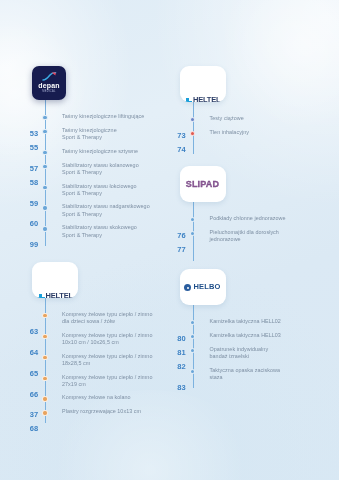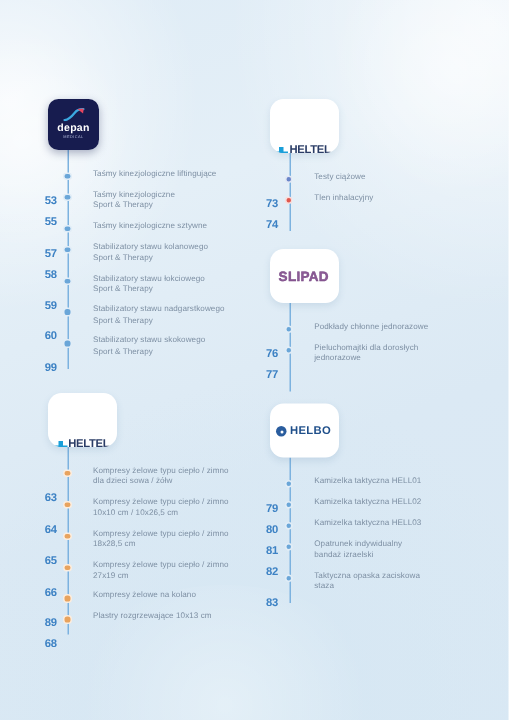--- a/index.html
+++ b/index.html
@@ -336,21 +336,21 @@
           </div>
 
           <div class="item">
             <span class="item-num">66</span>
             <span class="item-dot" style="background:#e8a35e"></span>
             <span class="item-label">Kompresy żelowe typu ciepło / zimno
 27x19 cm</span>
           </div>
 
           <div class="item">
-            <span class="item-num">89</span>
+            <span class="item-num">37</span>
             <span class="item-dot" style="background:#e8a35e"></span>
             <span class="item-label">Kompresy żelowe na kolano</span>
           </div>
 
           <div class="item">
             <span class="item-num">68</span>
             <span class="item-dot" style="background:#e8a35e"></span>
             <span class="item-label">Plastry rozgrzewające 10x13 cm</span>
           </div>
 
@@ -421,25 +421,20 @@
       <div class="brand-group">
         <div class="brand-card">
           <span class="helbo-mark">
             <span class="helbo-dot"></span>
             <span class="helbo-word">HELBO</span>
           </span>
         </div>
 
         <div class="timeline">
 
-          <div class="item">
-            <span class="item-num">79</span>
-            <span class="item-dot" style="background:#6aa6d8"></span>
-            <span class="item-label">Kamizelka taktyczna HELL01</span>
-          </div>
 
           <div class="item">
             <span class="item-num">80</span>
             <span class="item-dot" style="background:#6aa6d8"></span>
             <span class="item-label">Kamizelka taktyczna HELL02</span>
           </div>
 
           <div class="item">
             <span class="item-num">81</span>
             <span class="item-dot" style="background:#6aa6d8"></span>

